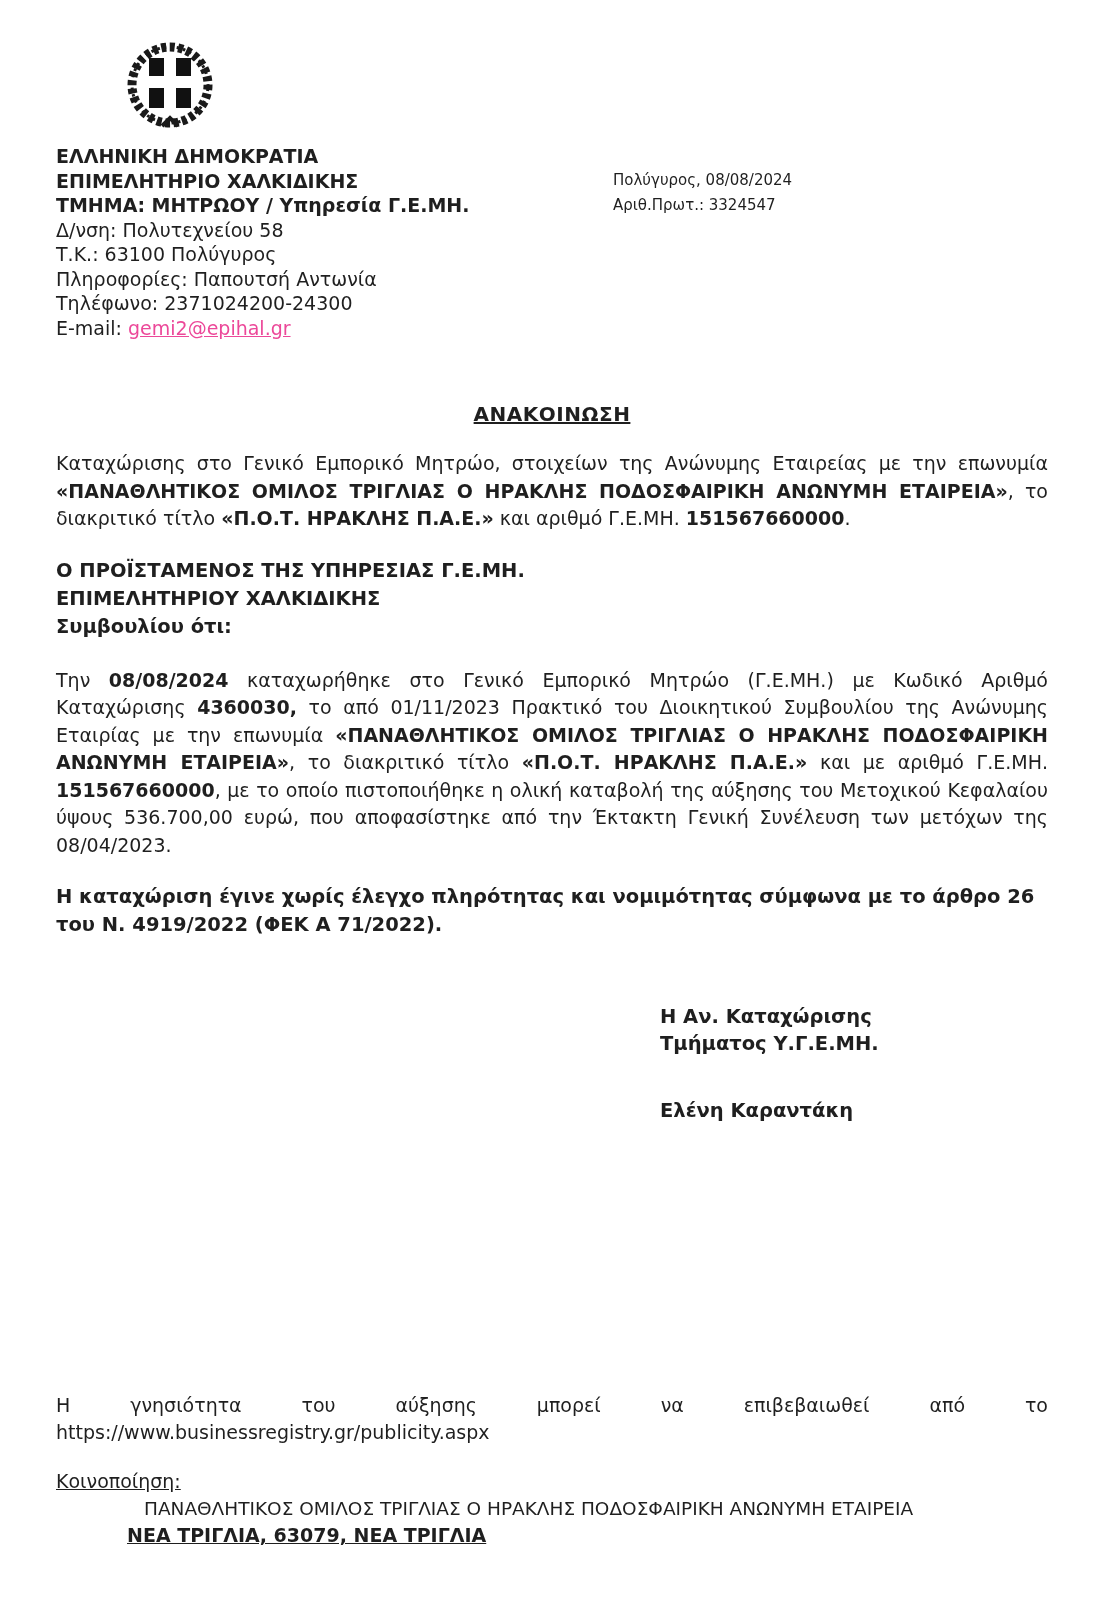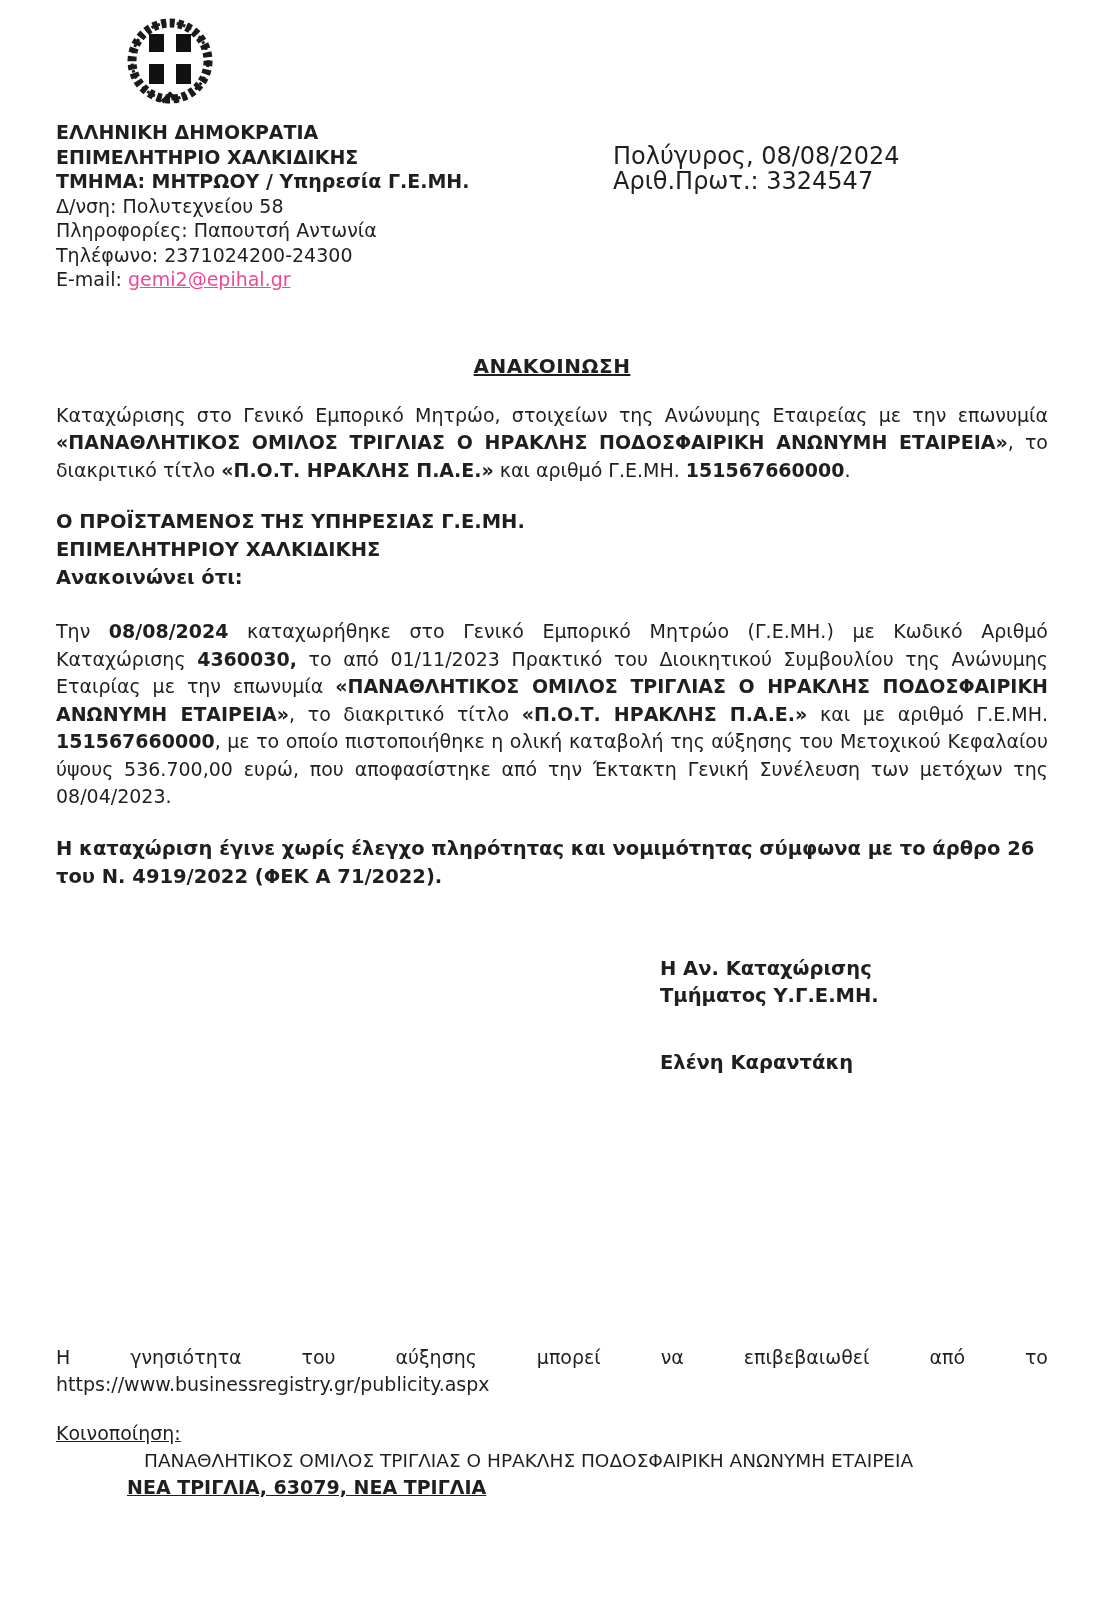--- a/index.html
+++ b/index.html
@@ -6,34 +6,34 @@
   * { margin: 0; padding: 0; box-sizing: border-box; }
   html, body { background: #ffffff; }
   .page {
     position: relative;
     width: 1104px;
     height: 1600px;
     margin: 0 auto;
     background: #ffffff;
     color: #1f1f1f;
     font-family: "DejaVu Sans", "Liberation Sans", sans-serif;
-    padding: 14px 56px 0 56px;
+    padding: 38px 56px 0 56px;
     overflow: hidden;
   }
   .emblem-wrap { margin-left: 62px; width: 110px; }
   .emblem-wrap svg { display: block; }
 
   .header-row { position: relative; margin-top: 6px; }
   .org-block { font-size: 19px; line-height: 24.5px; }
   .org-block .b { font-weight: 700; }
   .ref-block {
     position: absolute;
     left: 557px;
     top: 24px;
-    font-size: 24px;
+    font-size: 15px;
     line-height: 24.5px;
   }
   .email-line a {
     color: #ec4899;
     text-decoration: underline;
   }
 
   .doc-title {
     margin-top: 62px;
     text-align: center;
@@ -118,38 +118,39 @@
       <rect x="36" y="25" width="32" height="40" fill="none" stroke="#ffffff" stroke-width="0"></rect>
     </svg>
   </div>
 
   <div class="header-row">
     <div class="org-block">
       <div class="b">ΕΛΛΗΝΙΚΗ ΔΗΜΟΚΡΑΤΙΑ</div>
       <div class="b">ΕΠΙΜΕΛΗΤΗΡΙΟ ΧΑΛΚΙΔΙΚΗΣ</div>
       <div class="b">ΤΜΗΜΑ: ΜΗΤΡΩΟΥ / Υπηρεσία Γ.Ε.ΜΗ.</div>
       <div>Δ/νση: Πολυτεχνείου 58</div>
+      <div>Τ.Κ.: 63100 Πολύγυρος</div>
       <div>Πληροφορίες: Παπουτσή Αντωνία</div>
       <div>Τηλέφωνο: 2371024200-24300</div>
       <div class="email-line"><span>E-mail: </span><a href="#">gemi2@epihal.gr</a></div>
     </div>
     <div class="ref-block">
       <div>Πολύγυρος, 08/08/2024</div>
       <div>Αριθ.Πρωτ.: 3324547</div>
     </div>
   </div>
 
   <div class="doc-title"><span>ΑΝΑΚΟΙΝΩΣΗ</span></div>
 
   <div class="para intro-para"><span>Καταχώρισης στο Γενικό Εμπορικό Μητρώο, στοιχείων της Ανώνυμης Εταιρείας με την επωνυμία </span><b>«ΠΑΝΑΘΛΗΤΙΚΟΣ ΟΜΙΛΟΣ ΤΡΙΓΛΙΑΣ Ο ΗΡΑΚΛΗΣ ΠΟΔΟΣΦΑΙΡΙΚΗ ΑΝΩΝΥΜΗ ΕΤΑΙΡΕΙΑ»</b><span>, το διακριτικό τίτλο </span><b>«Π.Ο.Τ. ΗΡΑΚΛΗΣ Π.Α.Ε.»</b><span> και αριθμό Γ.Ε.ΜΗ. </span><b>151567660000</b><span>.</span></div>
 
   <div class="center-heading">
     <div>Ο ΠΡΟΪΣΤΑΜΕΝΟΣ ΤΗΣ ΥΠΗΡΕΣΙΑΣ Γ.Ε.ΜΗ.</div>
     <div>ΕΠΙΜΕΛΗΤΗΡΙΟΥ ΧΑΛΚΙΔΙΚΗΣ</div>
-    <div>Ανακοινώνει ότι:</div>
+    <div>Συμβουλίου ότι:</div>
   </div>
 
   <div class="para body-para"><span>Την </span><b>08/08/2024</b><span> καταχωρήθηκε στο Γενικό Εμπορικό Μητρώο (Γ.Ε.ΜΗ.) με Κωδικό Αριθμό Καταχώρισης </span><b>4360030,</b><span> το από 01/11/2023 Πρακτικό του Διοικητικού Συμβουλίου της Ανώνυμης Εταιρίας με την επωνυμία </span><b>«ΠΑΝΑΘΛΗΤΙΚΟΣ ΟΜΙΛΟΣ ΤΡΙΓΛΙΑΣ Ο ΗΡΑΚΛΗΣ ΠΟΔΟΣΦΑΙΡΙΚΗ ΑΝΩΝΥΜΗ ΕΤΑΙΡΕΙΑ»</b><span>, το διακριτικό τίτλο </span><b>«Π.Ο.Τ. ΗΡΑΚΛΗΣ Π.Α.Ε.»</b><span> και με αριθμό Γ.Ε.ΜΗ. </span><b>151567660000</b><span>, με το οποίο πιστοποιήθηκε η ολική καταβολή της αύξησης του Μετοχικού Κεφαλαίου ύψους 536.700,00 ευρώ, που αποφασίστηκε από την Έκτακτη Γενική Συνέλευση των μετόχων της 08/04/2023.</span></div>
 
   <div class="legal-note">Η καταχώριση έγινε χωρίς έλεγχο πληρότητας και νομιμότητας σύμφωνα με το άρθρο 26 του Ν. 4919/2022 (ΦΕΚ Α 71/2022).</div>
 
   <div class="signature">
     <div>Η Αν. Καταχώρισης</div>
     <div>Τμήματος Υ.Γ.Ε.ΜΗ.</div>
     <div class="sig-name">Ελένη Καραντάκη</div>

